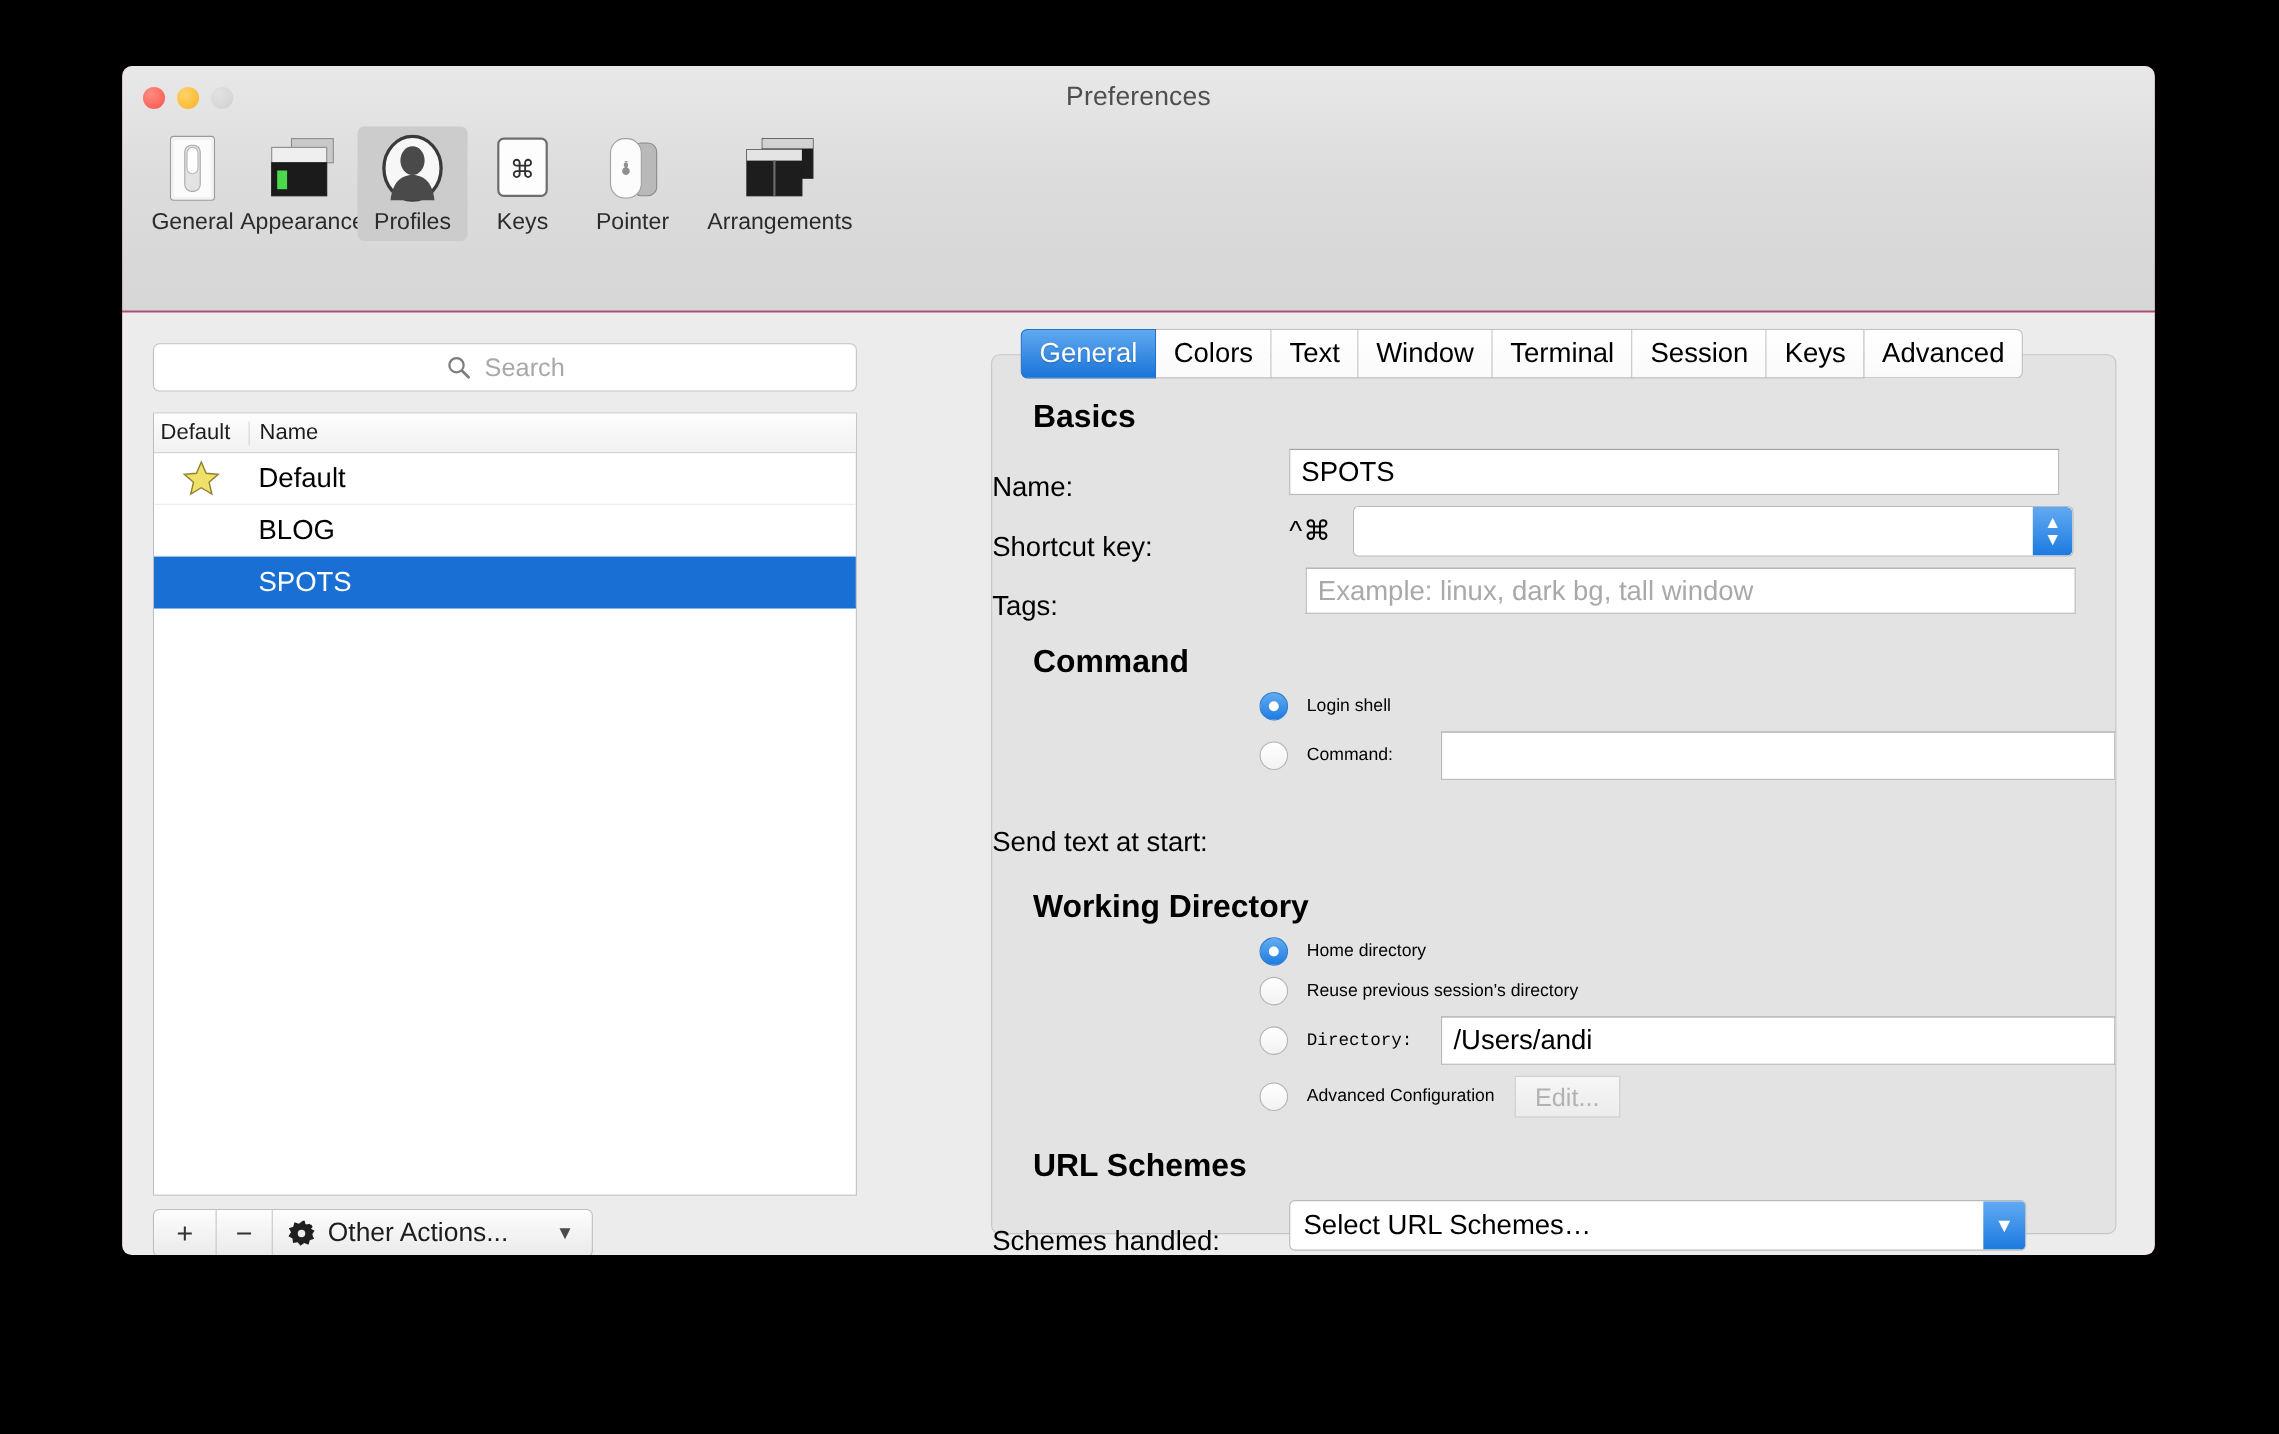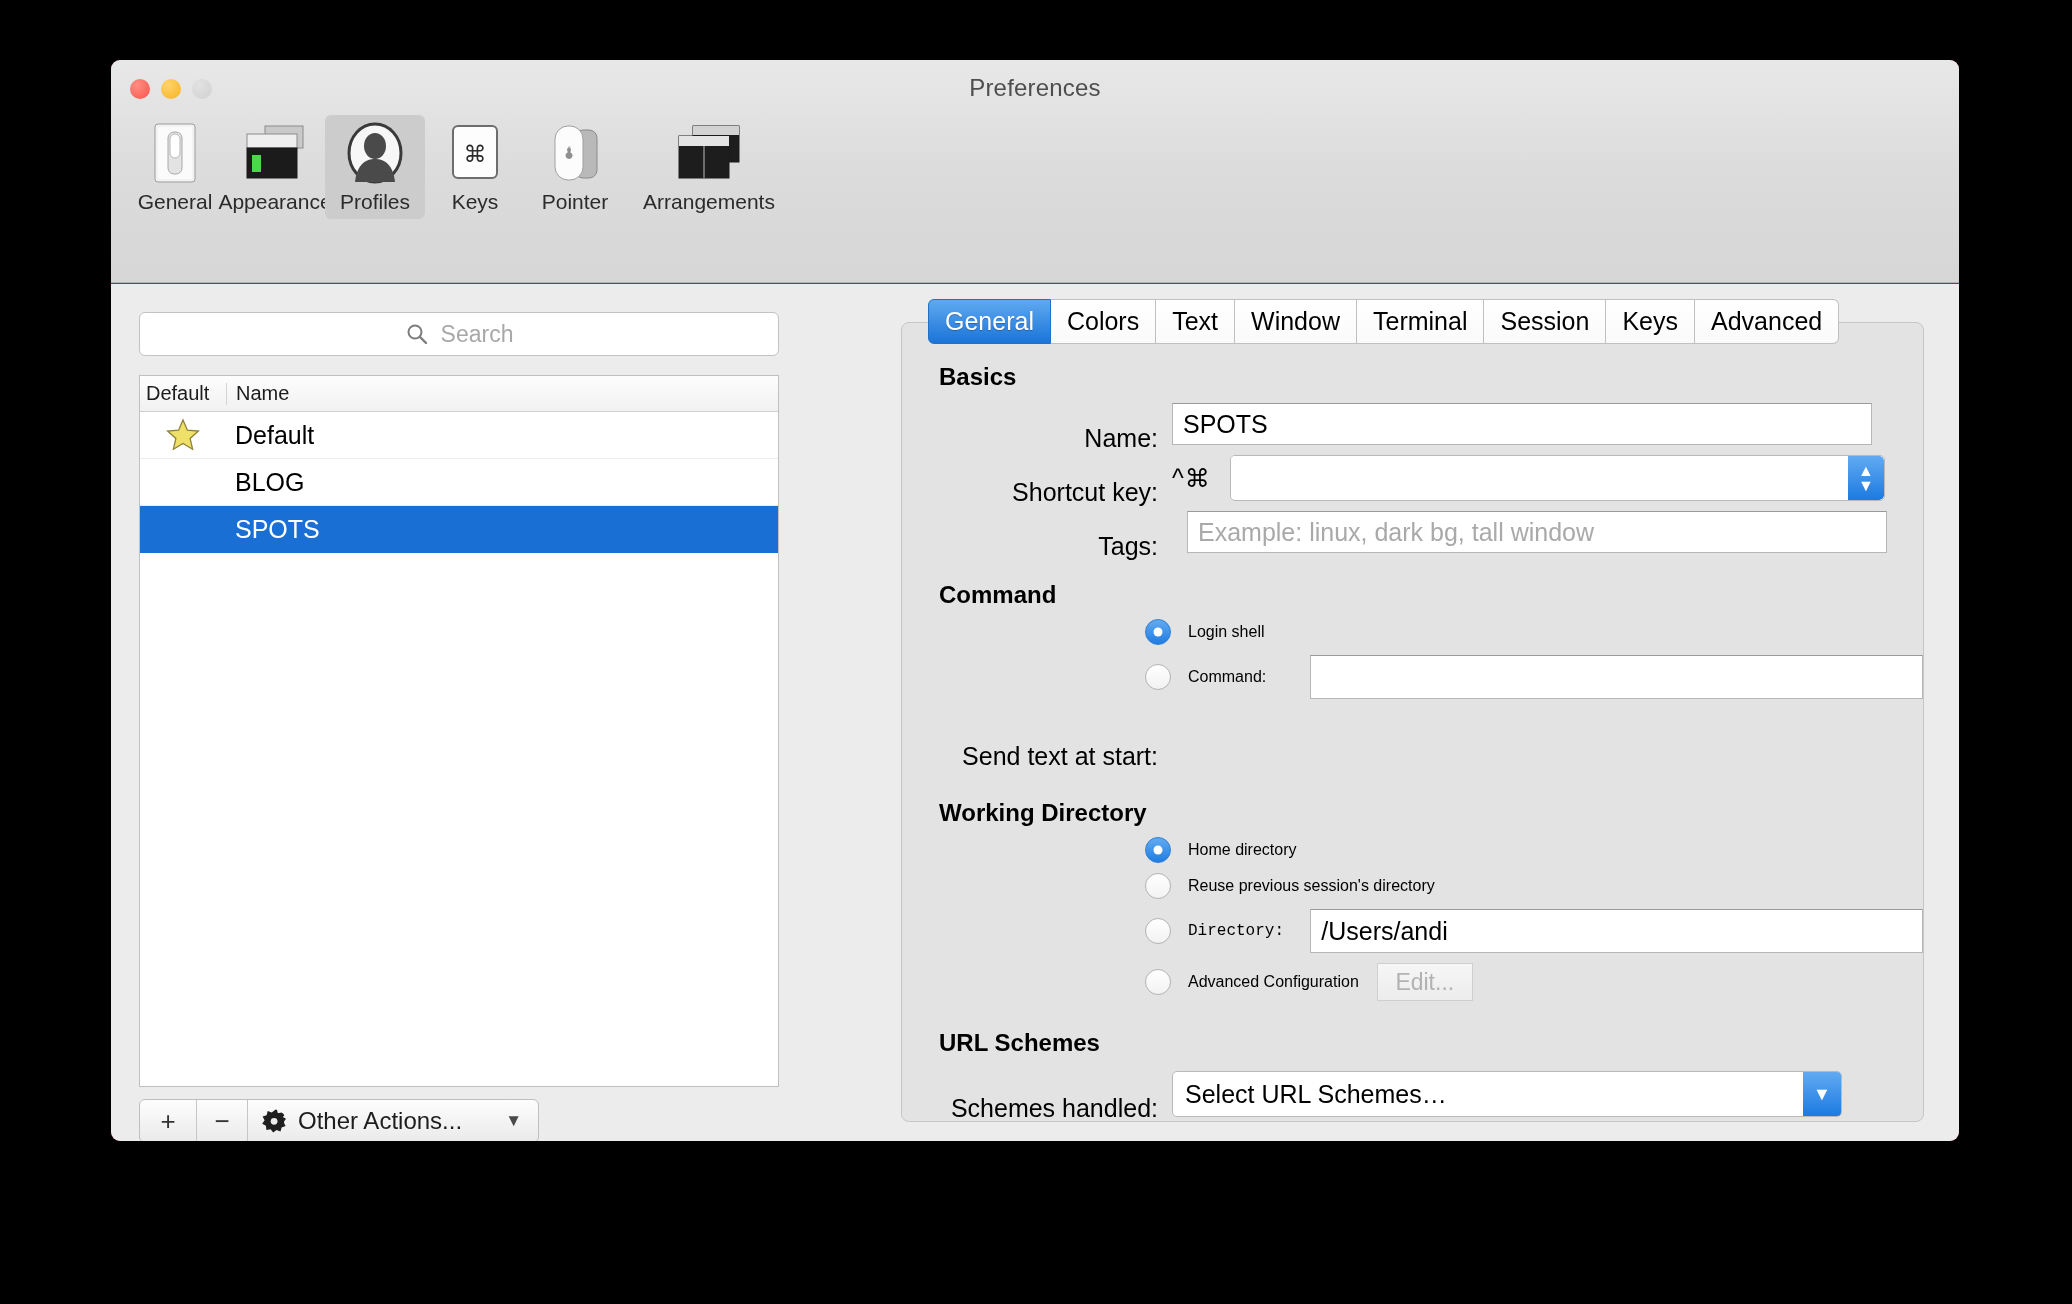--- a/index.html
+++ b/index.html
@@ -186,33 +186,33 @@
     margin-top: -22px;
     width: 1023px; height: 800px;
     background: #e3e3e3;
     border: 1px solid #c6c6c6;
     border-radius: 8px;
     box-sizing: border-box;
     padding-top: 40px;
   }
 
   .section-title {
-    font-size: 24px; font-weight: bold; color: #000;
+    font-size: 29px; font-weight: bold; color: #000;
     margin-left: 37px; margin-bottom: 5px;
   }
   .section-title.gap { margin-top: 28px; }
 
   .field-row {
     display: flex; align-items: center;
     margin-top: 12px;
     height: 42px;
   }
   .field-label {
     width: 270px;
-    text-align: right;
+    text-align: left;
     padding-right: 14px;
     font-size: 25px; color: #000;
     box-sizing: border-box;
     white-space: nowrap;
     margin-top: 29px;
   }
   .text-input {
     height: 42px;
     background: #ffffff;
     border: 1px solid #b7b7b7;

